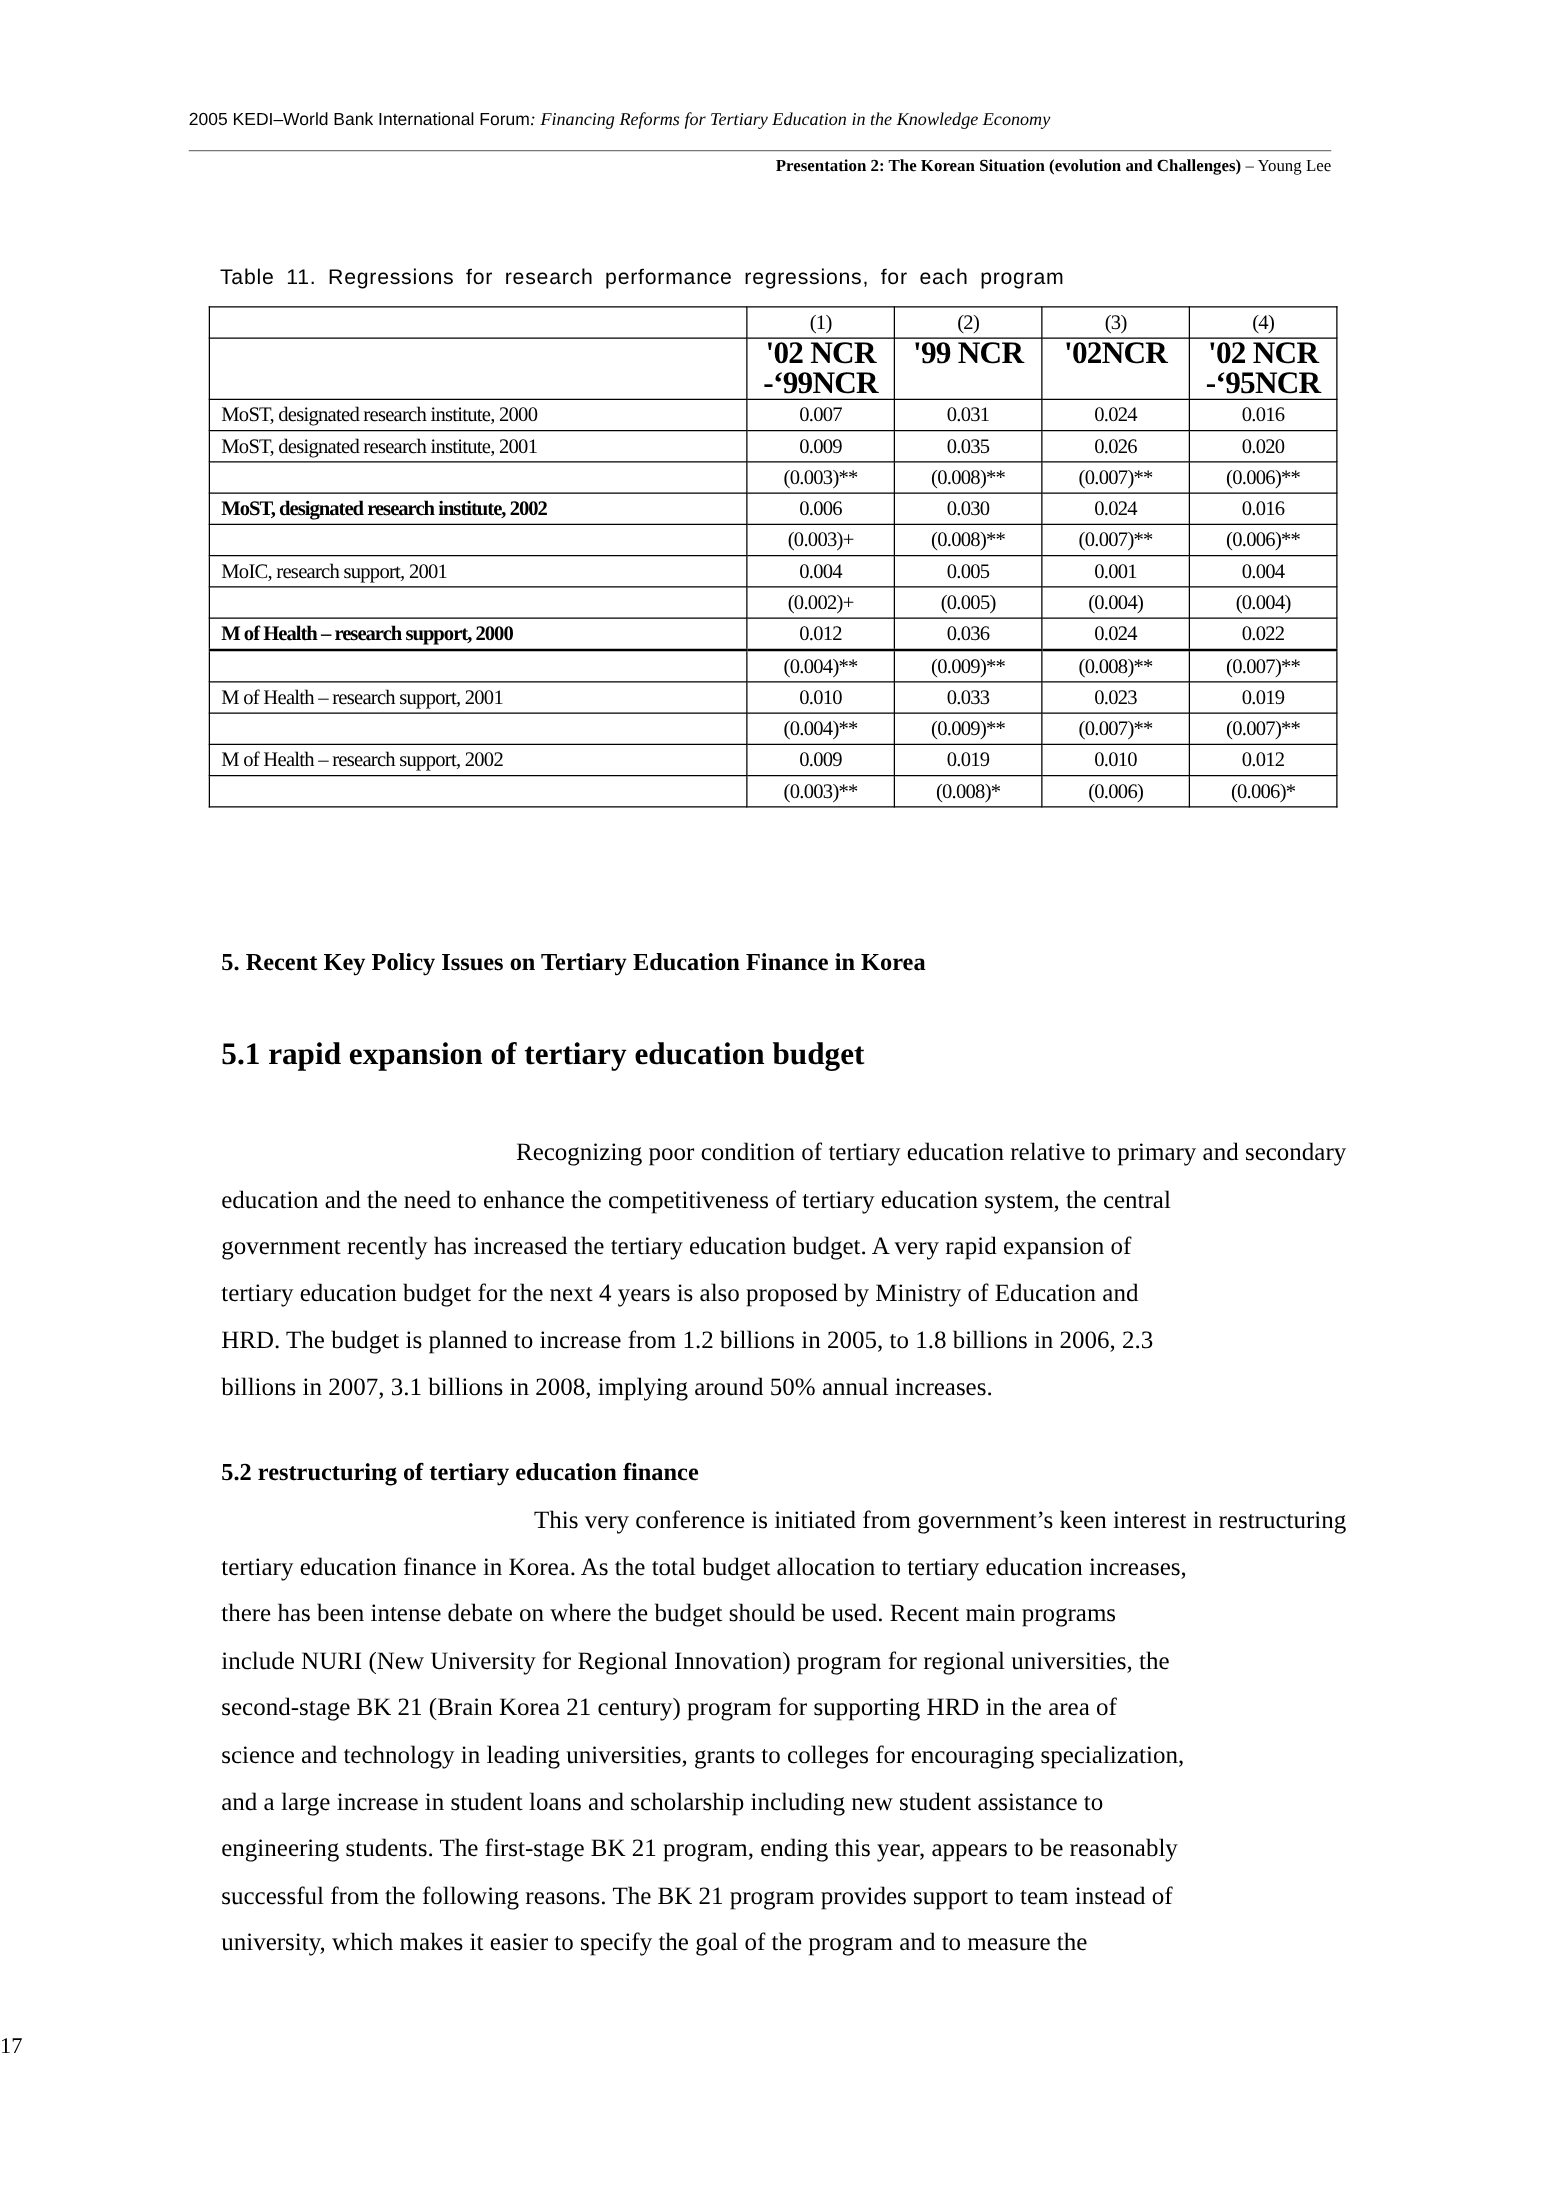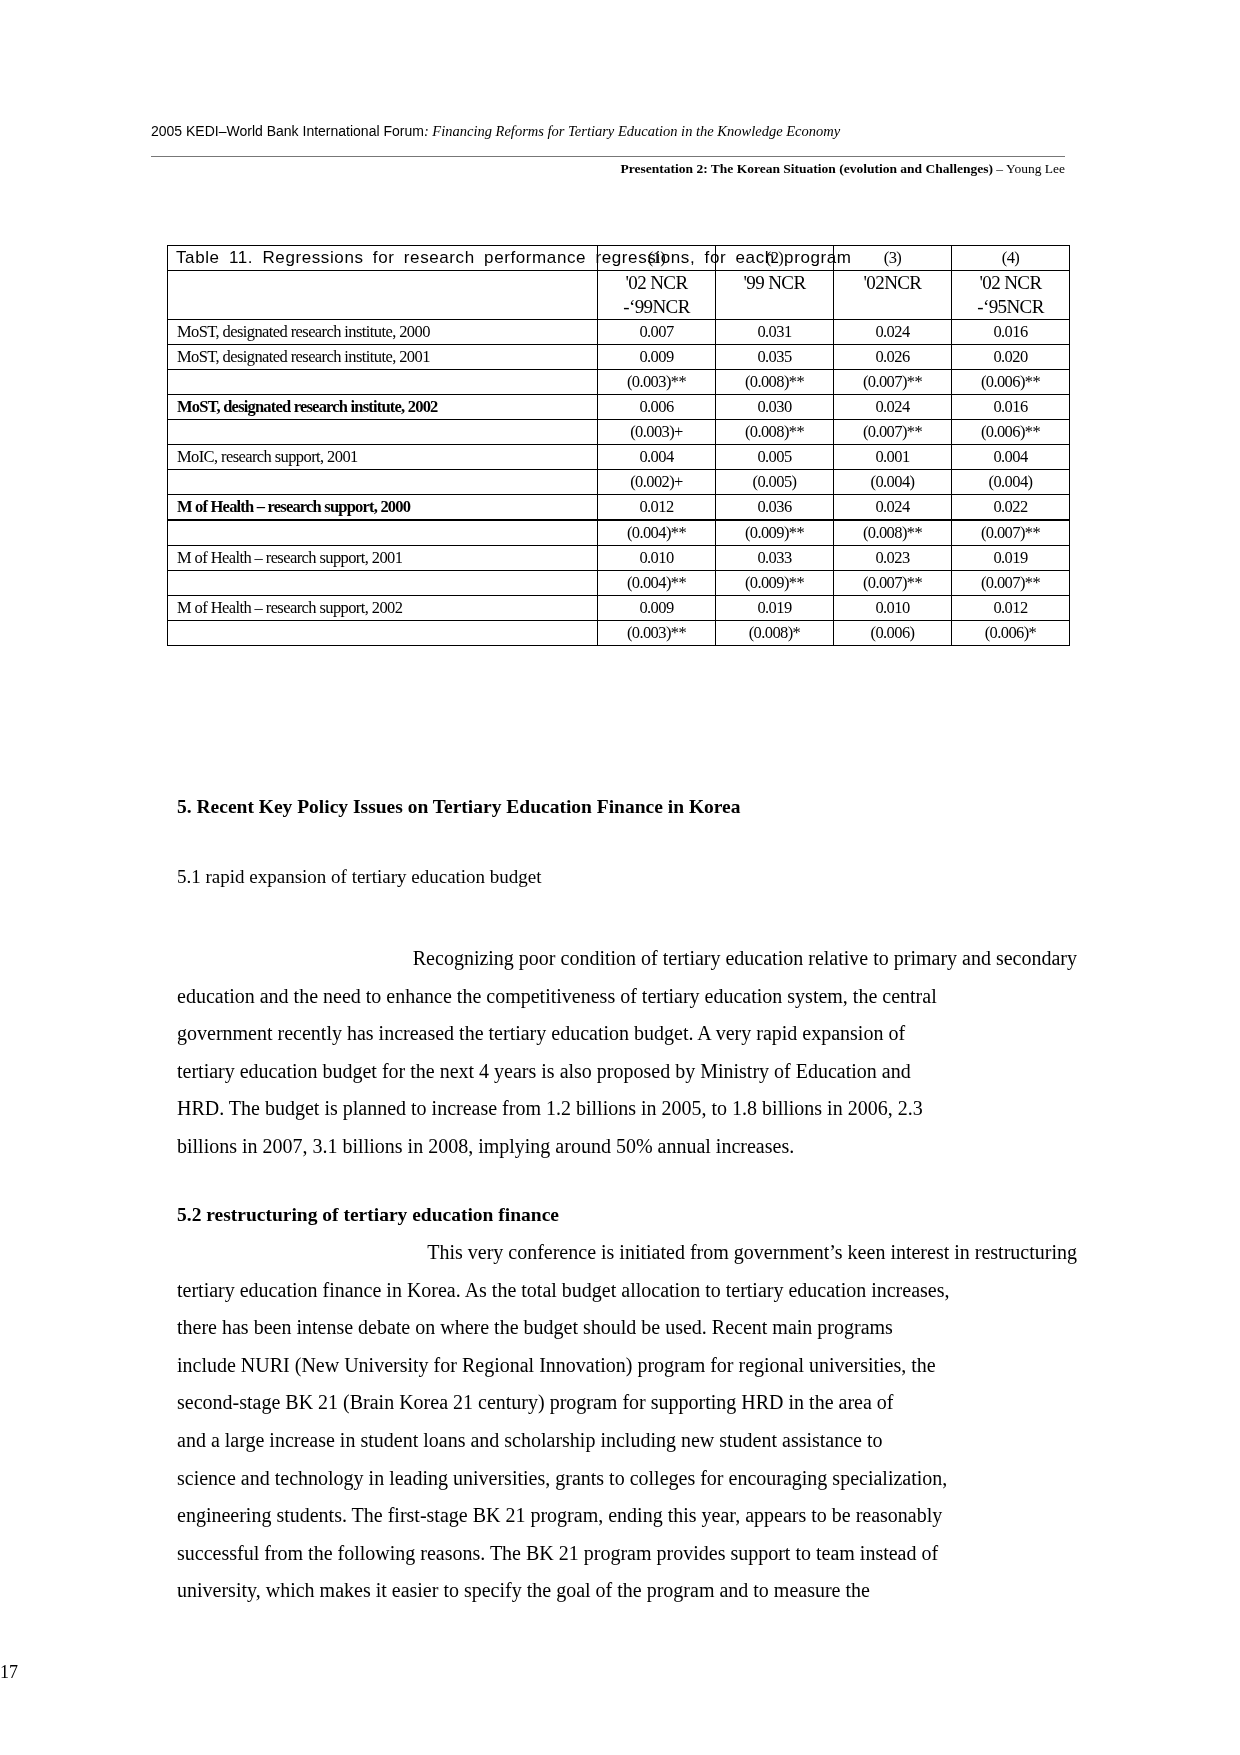--- a/index.html
+++ b/index.html
@@ -1,32 +1,32 @@
 <!DOCTYPE html>
 <html><head>
 <meta charset="utf-8">
 <style>
   html, body { margin: 0; padding: 0; background: #ffffff; }
   body { width: 1240px; height: 1755px; position: relative; overflow: hidden; color: #000; }
-  .abs { position: absolute; margin-top: 36px; }
+  .abs { position: absolute; }
   .hdr-top { left: 151px; top: 87px; font-family: "Liberation Sans", sans-serif; font-size: 14px; white-space: nowrap; }
   .hdr-top i { font-family: "Liberation Serif", serif; font-style: italic; font-size: 14.5px; }
   .hdr-rule { left: 151px; top: 120px; width: 914px; height: 0; border-top: 1px solid #777; }
   .hdr-sub { right: 175px; top: 125px; font-family: "Liberation Serif", serif; font-size: 13.5px; white-space: nowrap; }
   .hdr-sub b { font-weight: bold; }
   .caption { left: 176px; top: 212px; font-family: Liberation Sans, sans-serif; font-size: 17px; letter-spacing: 0.6px; word-spacing: 4px; white-space: nowrap; }
   table.reg { position: absolute; left: 167px; top: 245px; border-collapse: collapse; font-family: "Liberation Serif", serif; font-size: 16.5px; letter-spacing: -0.6px; }
   table.reg td { border: 1.5px solid #000; padding: 0; height: 24px; line-height: 24px; text-align: center; white-space: nowrap; }
   table.reg td.lbl { width: 420px; text-align: left; padding-left: 9px; }
   table.reg td.num { width: 117px; }
   table.reg tr.h2 td { height: 48px; line-height: 24px; vertical-align: top; }
   table.reg td.bold { font-weight: bold; letter-spacing: -0.8px; }
   table.reg tr.sep-top td { border-top: 2.5px solid #000; }
   .h1 { left: 177px; top: 760px; font-family: "Liberation Serif", serif; font-weight: bold; font-size: 19.5px; white-space: nowrap; }
-  .h2 { left: 177px; top: 830px; font-family: "Liberation Serif", serif; font-weight: normal; font-size: 19px; white-space: nowrap; }
+  .h2 { left: 177px; top: 830px; font-family: "Liberation Serif", serif; font-weight: bold; font-size: 25px; white-space: nowrap; }
   .h3 { left: 177px; top: 1168px; font-family: "Liberation Serif", serif; font-weight: bold; font-size: 19.5px; white-space: nowrap; }
   .para { left: 177px; width: 900px; font-family: "Liberation Serif", serif; font-size: 20px; line-height: 37.6px; }
   .para .line { display: block; white-space: nowrap; }
   .para .line.indent { padding-left: 88px; text-align: right; }
   .p1 { top: 904px; }
   .p2 { top: 1198px; }
   .pageno { left: 0; width: 1240px; top: 1626px; text-align: left; font-family: "Liberation Serif", serif; font-size: 18px; }
 </style>
 </head>
 <body>
@@ -169,20 +169,20 @@
     <span class="line">HRD. The budget is planned to increase from 1.2 billions in 2005, to 1.8 billions in 2006, 2.3</span>
     <span class="line">billions in 2007, 3.1 billions in 2008, implying around 50% annual increases.</span>
   </div>
 <div class="abs h3">5.2 restructuring of tertiary education finance</div>
 <div class="abs para p2" id="p2">
     <span class="line indent">This very conference is initiated from government’s keen interest in restructuring</span>
     <span class="line">tertiary education finance in Korea. As the total budget allocation to tertiary education increases,</span>
     <span class="line">there has been intense debate on where the budget should be used. Recent main programs</span>
     <span class="line">include NURI (New University for Regional Innovation) program for regional universities, the</span>
     <span class="line">second-stage BK 21 (Brain Korea 21 century) program for supporting HRD in the area of</span>
+    <span class="line">science and technology in leading universities, grants to colleges for encouraging specialization,</span>
     <span class="line">and a large increase in student loans and scholarship including new student assistance to</span>
-    <span class="line">science and technology in leading universities, grants to colleges for encouraging specialization,</span>
     <span class="line">engineering students. The first-stage BK 21 program, ending this year, appears to be reasonably</span>
     <span class="line">successful from the following reasons. The BK 21 program provides support to team instead of</span>
     <span class="line">university, which makes it easier to specify the goal of the program and to measure the</span>
   </div>
 
 <div class="abs pageno">17</div>
 
 </body></html>

